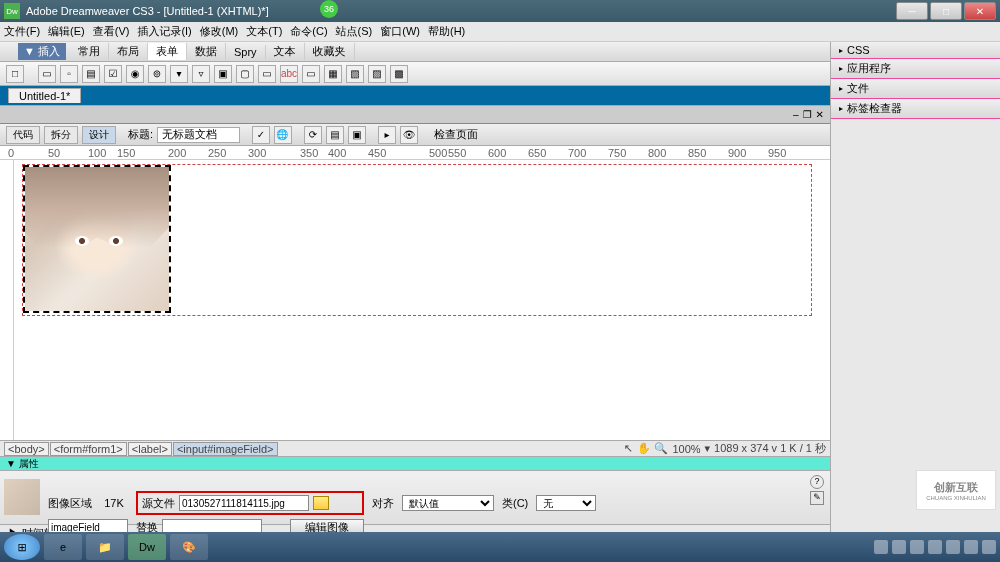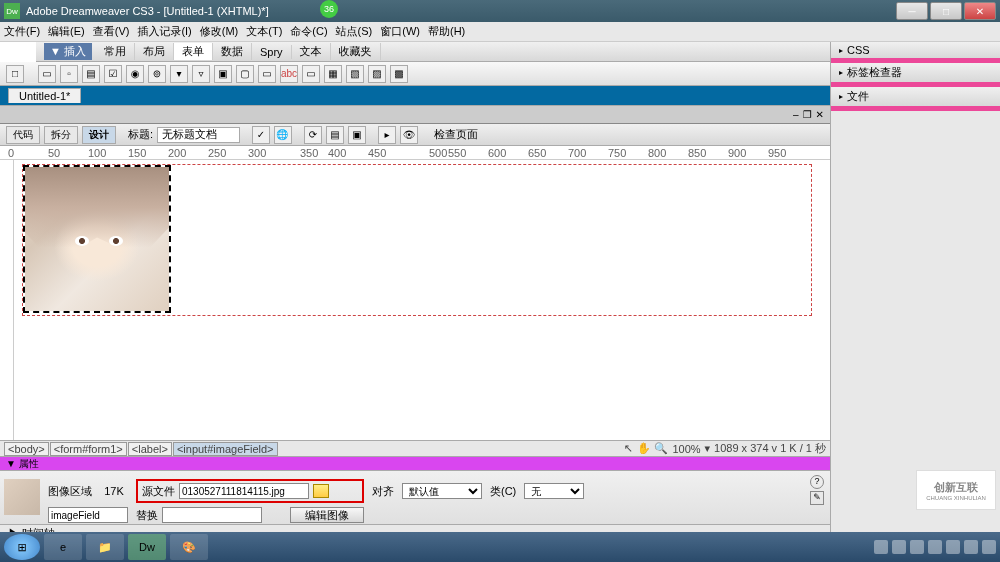--- a/index.html
+++ b/index.html
@@ -8,60 +8,60 @@
 .titlebar .logo{width:16px;height:16px;background:#4caf50;margin-right:6px;display:flex;align-items:center;justify-content:center;font-size:8px;color:#fff;}
 .titlebar .title{flex:1;font-size:11px;}
 .winbtns{display:flex;gap:2px;}
 .winbtn{width:32px;height:18px;display:flex;align-items:center;justify-content:center;background:linear-gradient(#e8e8e8,#c8c8c8);border:1px solid #888;border-radius:2px;font-size:10px;}
 .winbtn.close{background:linear-gradient(#e88,#c44);color:#fff;}
 .menubar{height:20px;background:#e8e8e8;display:flex;align-items:center;padding:0 4px;gap:8px;border-bottom:1px solid #ccc;}
 .menubar span{cursor:default;}
 .main{display:flex;height:calc(100% - 62px);}
 .left{flex:1;display:flex;flex-direction:column;background:#fff;}
 .right{width:170px;background:#e8e8e8;border-left:1px solid #aaa;}
-.tabbar{height:20px;background:linear-gradient(#f0f0f0,#d8d8d8);display:flex;align-items:center;border-bottom:1px solid #aaa;padding-left:8px;margin-left:36px;}
+.tabbar{height:20px;background:linear-gradient(#f0f0f0,#d8d8d8);display:flex;align-items:center;border-bottom:1px solid #aaa;padding-left:18px;}
 .tabbar .lbl{background:#5a7aa8;color:#fff;padding:1px 6px;margin-right:4px;}
 .tabbar .tab{padding:1px 8px;border-right:1px solid #ccc;}
 .tabbar .tab.active{background:#fff;}
 .toolbar{height:24px;background:linear-gradient(#f8f8f8,#e0e0e0);border-bottom:1px solid #aaa;display:flex;align-items:center;padding:0 6px;gap:4px;}
 .tbtn{width:18px;height:18px;border:1px solid #aaa;background:#f0f0f0;display:flex;align-items:center;justify-content:center;font-size:10px;}
 .doctab{height:20px;background:#0369a1;display:flex;align-items:center;padding:0 8px;border-bottom:1px solid #aaa;}
 .doctab .t{background:#f0f0f0;padding:1px 10px;border:1px solid #aaa;border-bottom:none;}
 .dochdr{height:18px;background:#ccc;border-bottom:1px solid #888;display:flex;justify-content:flex-end;align-items:center;padding:0 6px;gap:4px;}
 .dochdr span{font-size:10px;cursor:pointer;}
 .viewbar{height:22px;background:linear-gradient(#f0f0f0,#d8d8d8);border-bottom:1px solid #aaa;display:flex;align-items:center;padding:0 6px;gap:4px;}
 .vbtn{padding:1px 6px;border:1px solid #aaa;background:#e8e8e8;font-size:10px;}
-.vbtn.on{background:#c8d8e8;font-weight:bold;}
+.vbtn.on{background:#c8d8e8;}
 .vinput{border:1px solid #aaa;padding:1px 4px;width:83px;background:#fff;}
 .ruler{height:14px;background:#fff;border-bottom:1px solid #ccc;position:relative;font-size:8px;color:#666;overflow:hidden;}
 .ruler span{position:absolute;top:1px;}
 .canvas{flex:1;background:#fff;position:relative;overflow:hidden;display:flex;}
 .vruler{width:14px;background:#fff;border-right:1px solid #ccc;position:relative;}
 .design{flex:1;position:relative;}
 .formarea{position:absolute;left:8px;top:4px;width:790px;height:152px;border:1px dashed #c44;}
 .imgbox{position:absolute;left:0;top:0;width:148px;height:148px;border:2px dashed #000;overflow:hidden;}
 .anime{width:100%;height:100%;background:linear-gradient(135deg,#e8d8c8 0%,#d8c8b8 30%,#f0e8e0 60%,#e0d0c0 100%);position:relative;}
 .anime::before{content:"";position:absolute;left:20%;top:30%;width:60%;height:50%;background:radial-gradient(ellipse,#f8e8d8 40%,transparent 70%);}
 .hair{position:absolute;left:0;top:0;width:100%;height:70%;background:linear-gradient(180deg,#a89080 0%,#c8b0a0 40%,transparent 80%);clip-path:polygon(0 0,100% 0,100% 60%,80% 90%,50% 70%,20% 95%,0 65%);}
 .eye{position:absolute;width:14px;height:10px;background:radial-gradient(circle,#604030 30%,#fff 40%);border-radius:50%;}
 .eye.l{left:35%;top:48%;}
 .eye.r{left:58%;top:48%;}
 .tagbar{height:16px;background:#e8e8e8;border-top:1px solid #aaa;display:flex;align-items:center;padding:0 4px;font-size:10px;color:#444;}
 .tagbar .tag{border:1px solid #999;padding:0 3px;margin-right:1px;background:#f0f0f0;}
 .tagbar .tag.sel{background:#c8d8e8;}
 .tagbar .stat{margin-left:auto;display:flex;gap:4px;align-items:center;}
 .props{height:54px;background:linear-gradient(#f0f0f0,#e0e0e0);border-top:1px solid #aaa;display:flex;align-items:flex-start;padding:4px;position:relative;}
 .props .thumb{width:36px;height:36px;background:linear-gradient(135deg,#e0d0c0,#c8b8a8);margin-right:8px;margin-top:4px;}
-.props .fields{display:grid;grid-template-columns:auto auto auto auto auto auto auto auto;gap:4px 8px;align-items:center;font-size:10px;margin-top:4px;}
+.props .fields{display:grid;grid-template-columns:auto auto auto auto auto auto auto auto;gap:4px 8px;align-items:center;font-size:10px;margin-top:16px;}
 .props input,.props select{border:1px solid #888;font-size:10px;padding:0 2px;height:16px;background:#fff;}
 .hl{border:2px solid #d00;padding:2px 4px;display:inline-flex;align-items:center;gap:4px;}
 .fbtn{width:16px;height:14px;background:linear-gradient(#fe8,#fc4);border:1px solid #a80;}
 .pbtn{padding:0 14px;border:1px solid #888;background:linear-gradient(#f8f8f8,#d8d8d8);height:16px;}
 .timeline{height:18px;background:#e8e8e8;border-top:1px solid #aaa;display:flex;align-items:center;padding:0 8px;}
-.rpanel{border-bottom:5px solid #ec4899;text-align:right;}
+.rpanel{border-bottom:1px solid #ec4899;text-align:right;}
 .rpanel .h{padding:2px 8px;background:linear-gradient(#f0f0f0,#d8d8d8);display:flex;align-items:center;gap:4px;cursor:pointer;}
 .rpanel .h::before{content:"▸";font-size:8px;}
 .taskbar{position:absolute;bottom:0;left:0;right:0;height:30px;background:linear-gradient(#4a6a8a,#2a4a6a);display:flex;align-items:center;padding:0 4px;gap:4px;}
 .start{width:36px;height:26px;background:radial-gradient(circle,#8cf,#48c);border-radius:50%;display:flex;align-items:center;justify-content:center;}
 .tbicon{width:38px;height:26px;background:rgba(255,255,255,.15);border-radius:2px;display:flex;align-items:center;justify-content:center;}
 .tray{margin-left:auto;display:flex;gap:4px;align-items:center;color:#fff;font-size:10px;}
 .tray .ic{width:14px;height:14px;background:rgba(255,255,255,.4);border-radius:2px;}
 .watermark{position:absolute;right:4px;bottom:52px;width:80px;height:40px;background:#fff;border:1px solid #ddd;display:flex;align-items:center;justify-content:center;font-size:9px;color:#888;flex-direction:column;}
 .badge{position:absolute;top:0;left:320px;width:18px;height:18px;background:#4c4;border-radius:50%;color:#fff;font-size:9px;display:flex;align-items:center;justify-content:center;}
 </style>
@@ -148,21 +148,21 @@
     <div class="tbtn">▣</div>
     <div class="tbtn" style="margin-left:8px">▸</div>
     <div class="tbtn">👁</div>
     <span style="margin-left:12px">检查页面</span>
   </div>
 
   <div class="ruler">
     <span style="left:8px">0</span>
     <span style="left:48px">50</span>
     <span style="left:88px">100</span>
-    <span style="left:128px">150</span>
+    <span style="left:117px">150</span>
     <span style="left:168px">200</span>
     <span style="left:208px">250</span>
     <span style="left:248px">300</span>
     <span style="left:300px">350</span>
     <span style="left:328px">400</span>
     <span style="left:368px">450</span>
     <span style="left:429px">500</span>
     <span style="left:448px">550</span>
     <span style="left:488px">600</span>
     <span style="left:528px">650</span>
@@ -197,33 +197,33 @@
     <div class="stat">
       <span>↖</span>
       <span>✋</span>
       <span>🔍</span>
       <span>100%</span>
       <span>▾</span>
       <span>1089 x 374 v 1 K / 1 秒</span>
     </div>
   </div>
 
-  <div style="height:14px;background:#d946ef;border-top:1px solid #aaa;padding:0 6px;font-size:10px">▼ 属性</div>
+  <div style="height:14px;background:#5eead4;border-top:1px solid #aaa;padding:0 6px;font-size:10px">▼ 属性</div>
   <div class="props">
     <div class="thumb"></div>
     <div class="fields">
       <span>图像区域</span>
       <span>17K</span>
       <span class="hl">
         <span>源文件</span>
         <input style="width: 130px;" value="0130527111814115.jpg">
         <span class="fbtn"></span>
       </span>
       <span>对齐</span>
-      <select style="width:80px"><option>默认值</option></select>
+      <select style="width:92px"><option>默认值</option></select>
       <span>类(C)</span>
       <select style="width:60px"><option>无</option></select>
       <span></span>
       <input style="width: 80px; grid-column: 1 / 3;" value="imageField">
       <span style="grid-column:3/4;display:flex;gap:4px;align-items:center">
         <span>替换</span>
         <input style="width: 100px;" value="">
         <span style="width:20px"></span>
         <button class="pbtn">编辑图像</button>
       </span>
@@ -237,24 +237,27 @@
   <div class="timeline">
     <span>▶ 时间轴</span>
   </div>
 </div>
 
 <div class="right">
   <div class="rpanel">
         <div class="h">CSS</div>
       </div>
   <div class="rpanel">
+        <div class="h">应用程序</div>
+      </div>
+  <div class="rpanel">
+        <div class="h">文件</div>
+      </div>
+  <div class="rpanel">
         <div class="h">标签检查器</div>
-      </div>
-  <div class="rpanel">
-        <div class="h">文件</div>
       </div>
 </div>
 </div>
 
 <div class="watermark">
   <span style="font-size:11px;font-weight:bold">创新互联</span>
   <span style="font-size:6px">CHUANG XINHULIAN</span>
 </div>
 
 <div class="taskbar">

